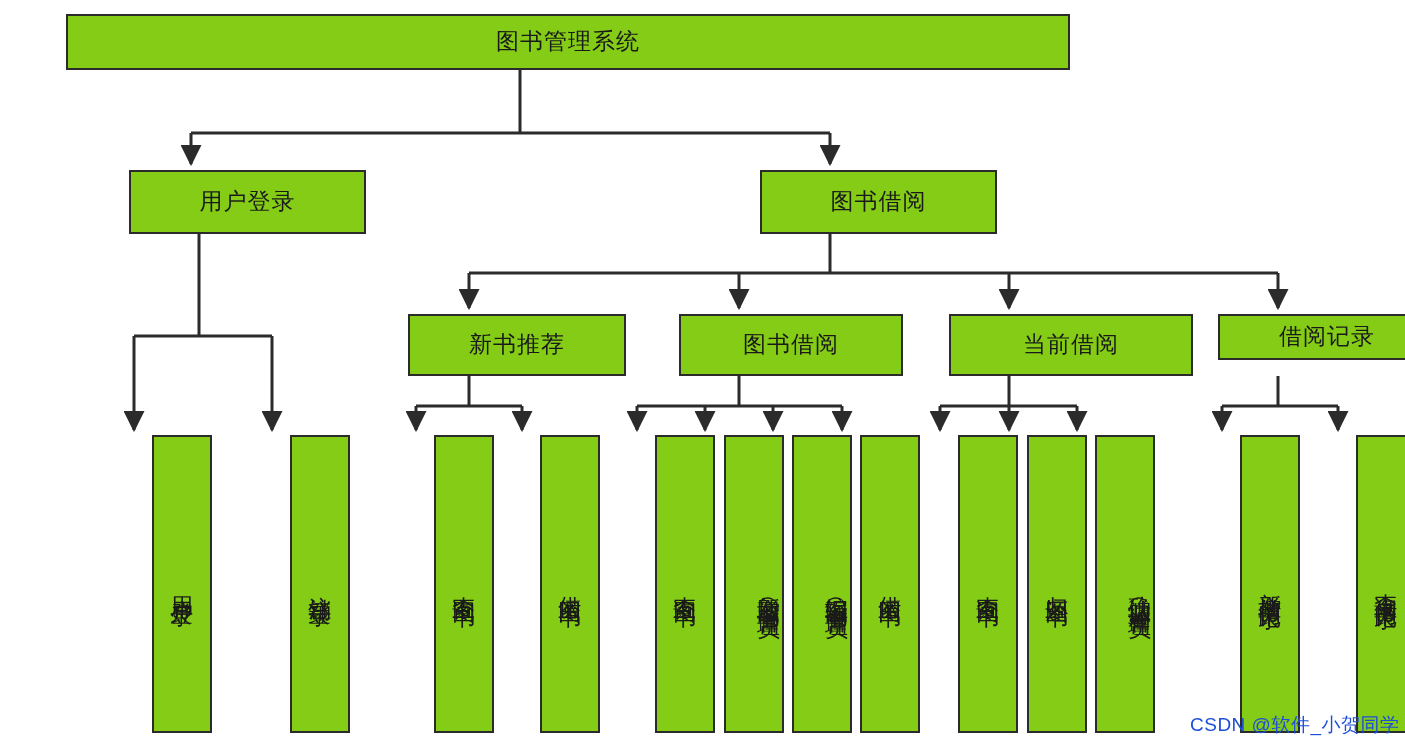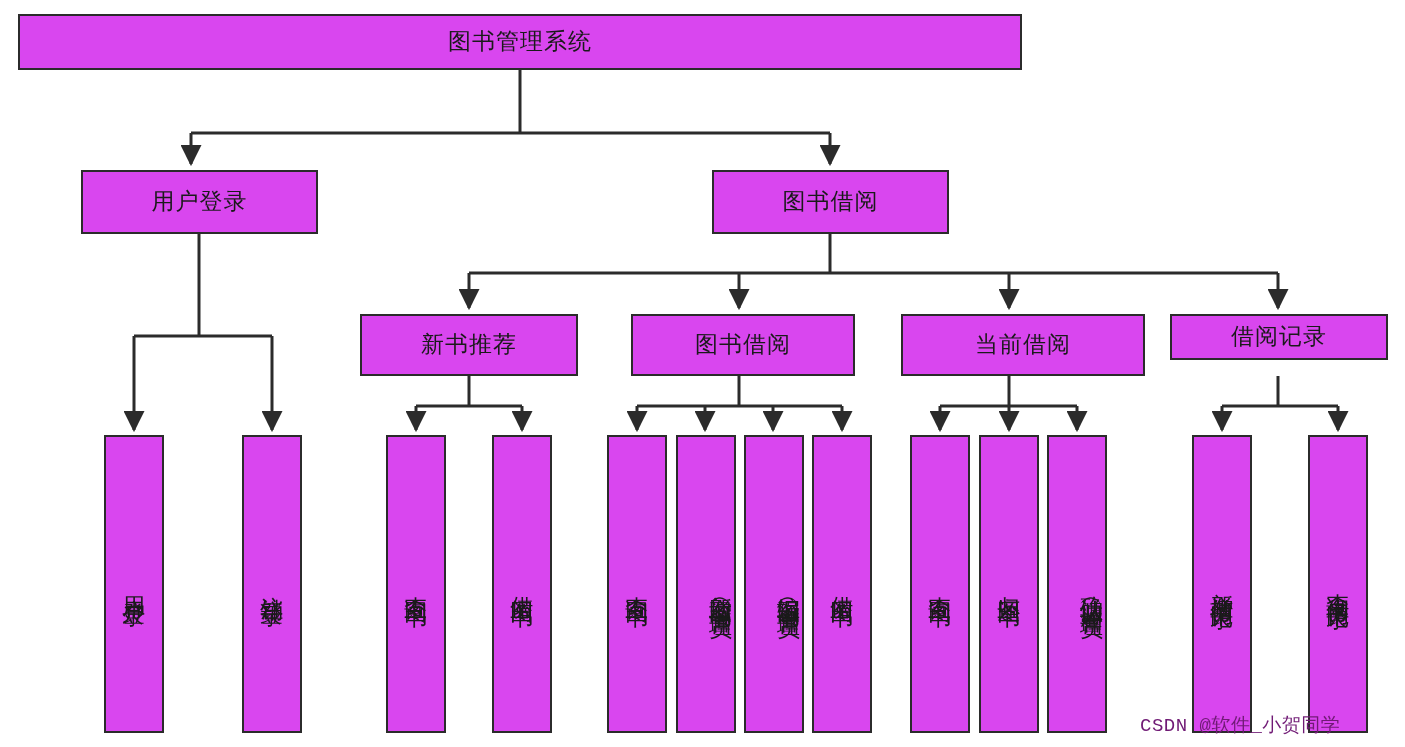--- a/index.html
+++ b/index.html
@@ -21,26 +21,27 @@
     position: absolute;
     left: 0;
     top: 0;
     width: 1405px;
     height: 747px;
   }
   .node {
     position: absolute;
     box-sizing: border-box;
     border: 2px solid #2b2b2b;
-    background: #d946ef;
+    background: #84cc16;
     color: #1a1a1a;
     display: flex;
     align-items: center;
     justify-content: center;
     text-align: center;
+    margin-left: 48px;
   }
   .node.h {
     font-size: 23px;
     line-height: 1.1;
     letter-spacing: 1px;
   }
   .node.v {
     writing-mode: vertical-rl;
     text-orientation: upright;
     font-size: 23px;
@@ -52,27 +53,27 @@
   }
   .node.v.mid {
     align-items: center;
     padding-top: 0;
   }
   .node .label {
     display: block;
   }
   .watermark {
     position: absolute;
-    left: 1140px;
+    left: 1190px;
     top: 712px;
     font-size: 19px;
-    color: #701a75;
+    color: #1d4ed8;
     letter-spacing: 0.5px;
     white-space: nowrap;
-    font-family: Liberation Mono, monospace;
+    font-family: Liberation Sans, sans-serif;
   }
 </style>
 </head>
 <body>
 
 <div id="canvas">
 
   <svg id="edges" viewBox="0 0 1405 747" xmlns="http://www.w3.org/2000/svg">
     <defs>
       <marker id="arrow" viewBox="0 0 10 10" refX="9" refY="5" markerWidth="7" markerHeight="7" orient="auto-start-reverse">

